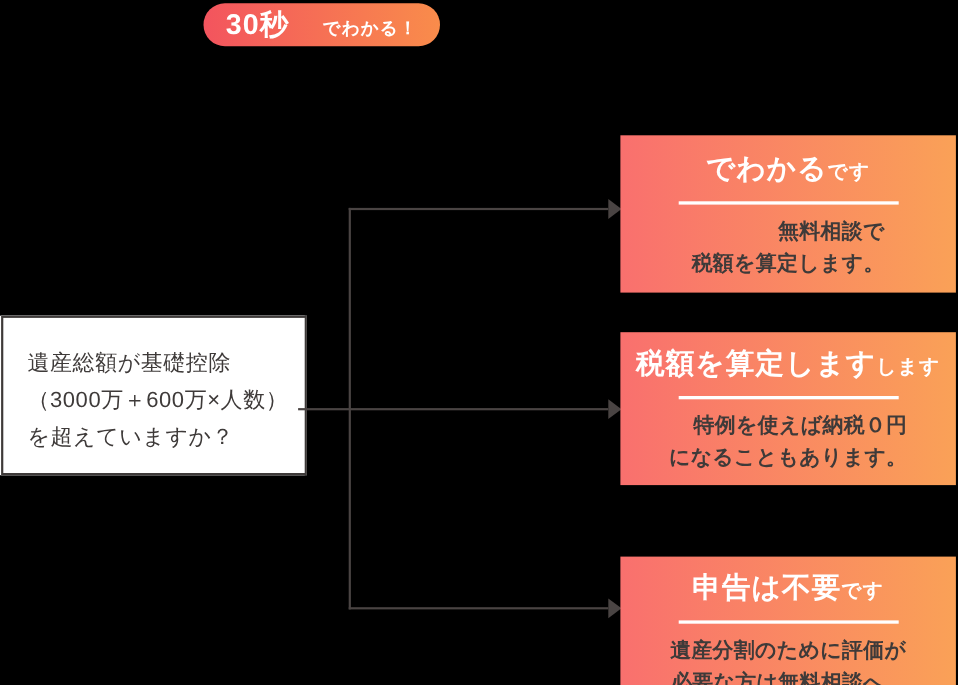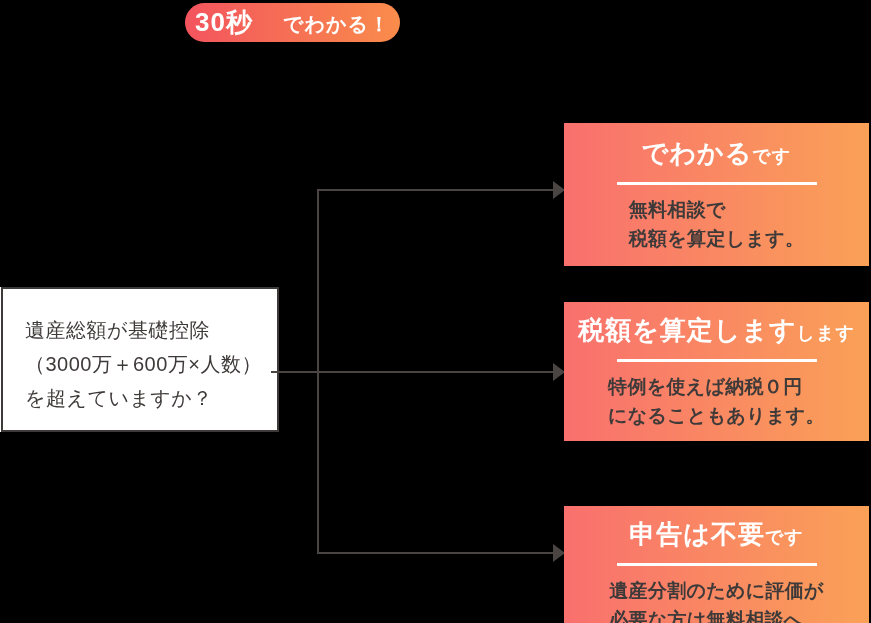--- a/index.html
+++ b/index.html
@@ -8,21 +8,21 @@
     font-family:"Liberation Sans","DejaVu Sans",sans-serif;
   }
   
   .badge{
     position:absolute;left:185px;top:3px;width:215px;height:39px;
     border-radius:20px;background:linear-gradient(90deg,#f3545e 0%,#f98c4b 100%);
     display:flex;align-items:baseline;justify-content:center;color:#fff;
     padding-top:0;line-height:39px;white-space:nowrap;gap:28px;
   }
   .badge .big{font-size:26px;font-weight:bold;letter-spacing:1px;}
-  .badge .small{font-size:20px;font-weight:bold;margin-left:2px;letter-spacing:1px;}
+  .badge .small{font-size:16px;font-weight:bold;margin-left:2px;letter-spacing:1px;}
   
   .qbox{
     position:absolute;left:1px;top:287px;width:278px;height:145px;box-sizing:border-box;
     background:#fff;border:2px solid #3e3a39;box-shadow:-2px 0 0 #fff;
     color:#3e3a39;font-size:20px;line-height:34px;font-weight:500;
     padding:24px 0 0 22px;letter-spacing:0.5px;
   }
   
   .line{position:absolute;background:#4a4443;}
   .v-line{left:317px;top:189px;width:2px;height:365px;}
@@ -42,21 +42,21 @@
     text-align:center;padding-top:12px;
   }
   .rbox.r1{top:123px;height:143px;}
   .rbox.r2{top:302px;height:139px;padding-top:10px;}
   .rbox.r3{top:506px;height:135px;padding-top:10px;}
   .rtitle{color:#fff;line-height:36px;white-space:nowrap;}
   .rtitle .big{font-size:26px;font-weight:bold;letter-spacing:1px;}
   .rtitle .small{font-size:18px;font-weight:bold;letter-spacing:1px;}
   .divider{width:200px;height:3px;background:#fff;margin:7px auto 10px;}
   .rbody{
-    display:inline-block;text-align:left;color:#3e3a39;
+    display:inline-block;text-align:right;color:#3e3a39;
     font-size:19px;line-height:29px;font-weight:600;letter-spacing:0.3px;
   }
 </style>
 </head>
 <body>
 
 <div class="stage">
 
   <div class="badge">
     <span class="big">30秒</span>

